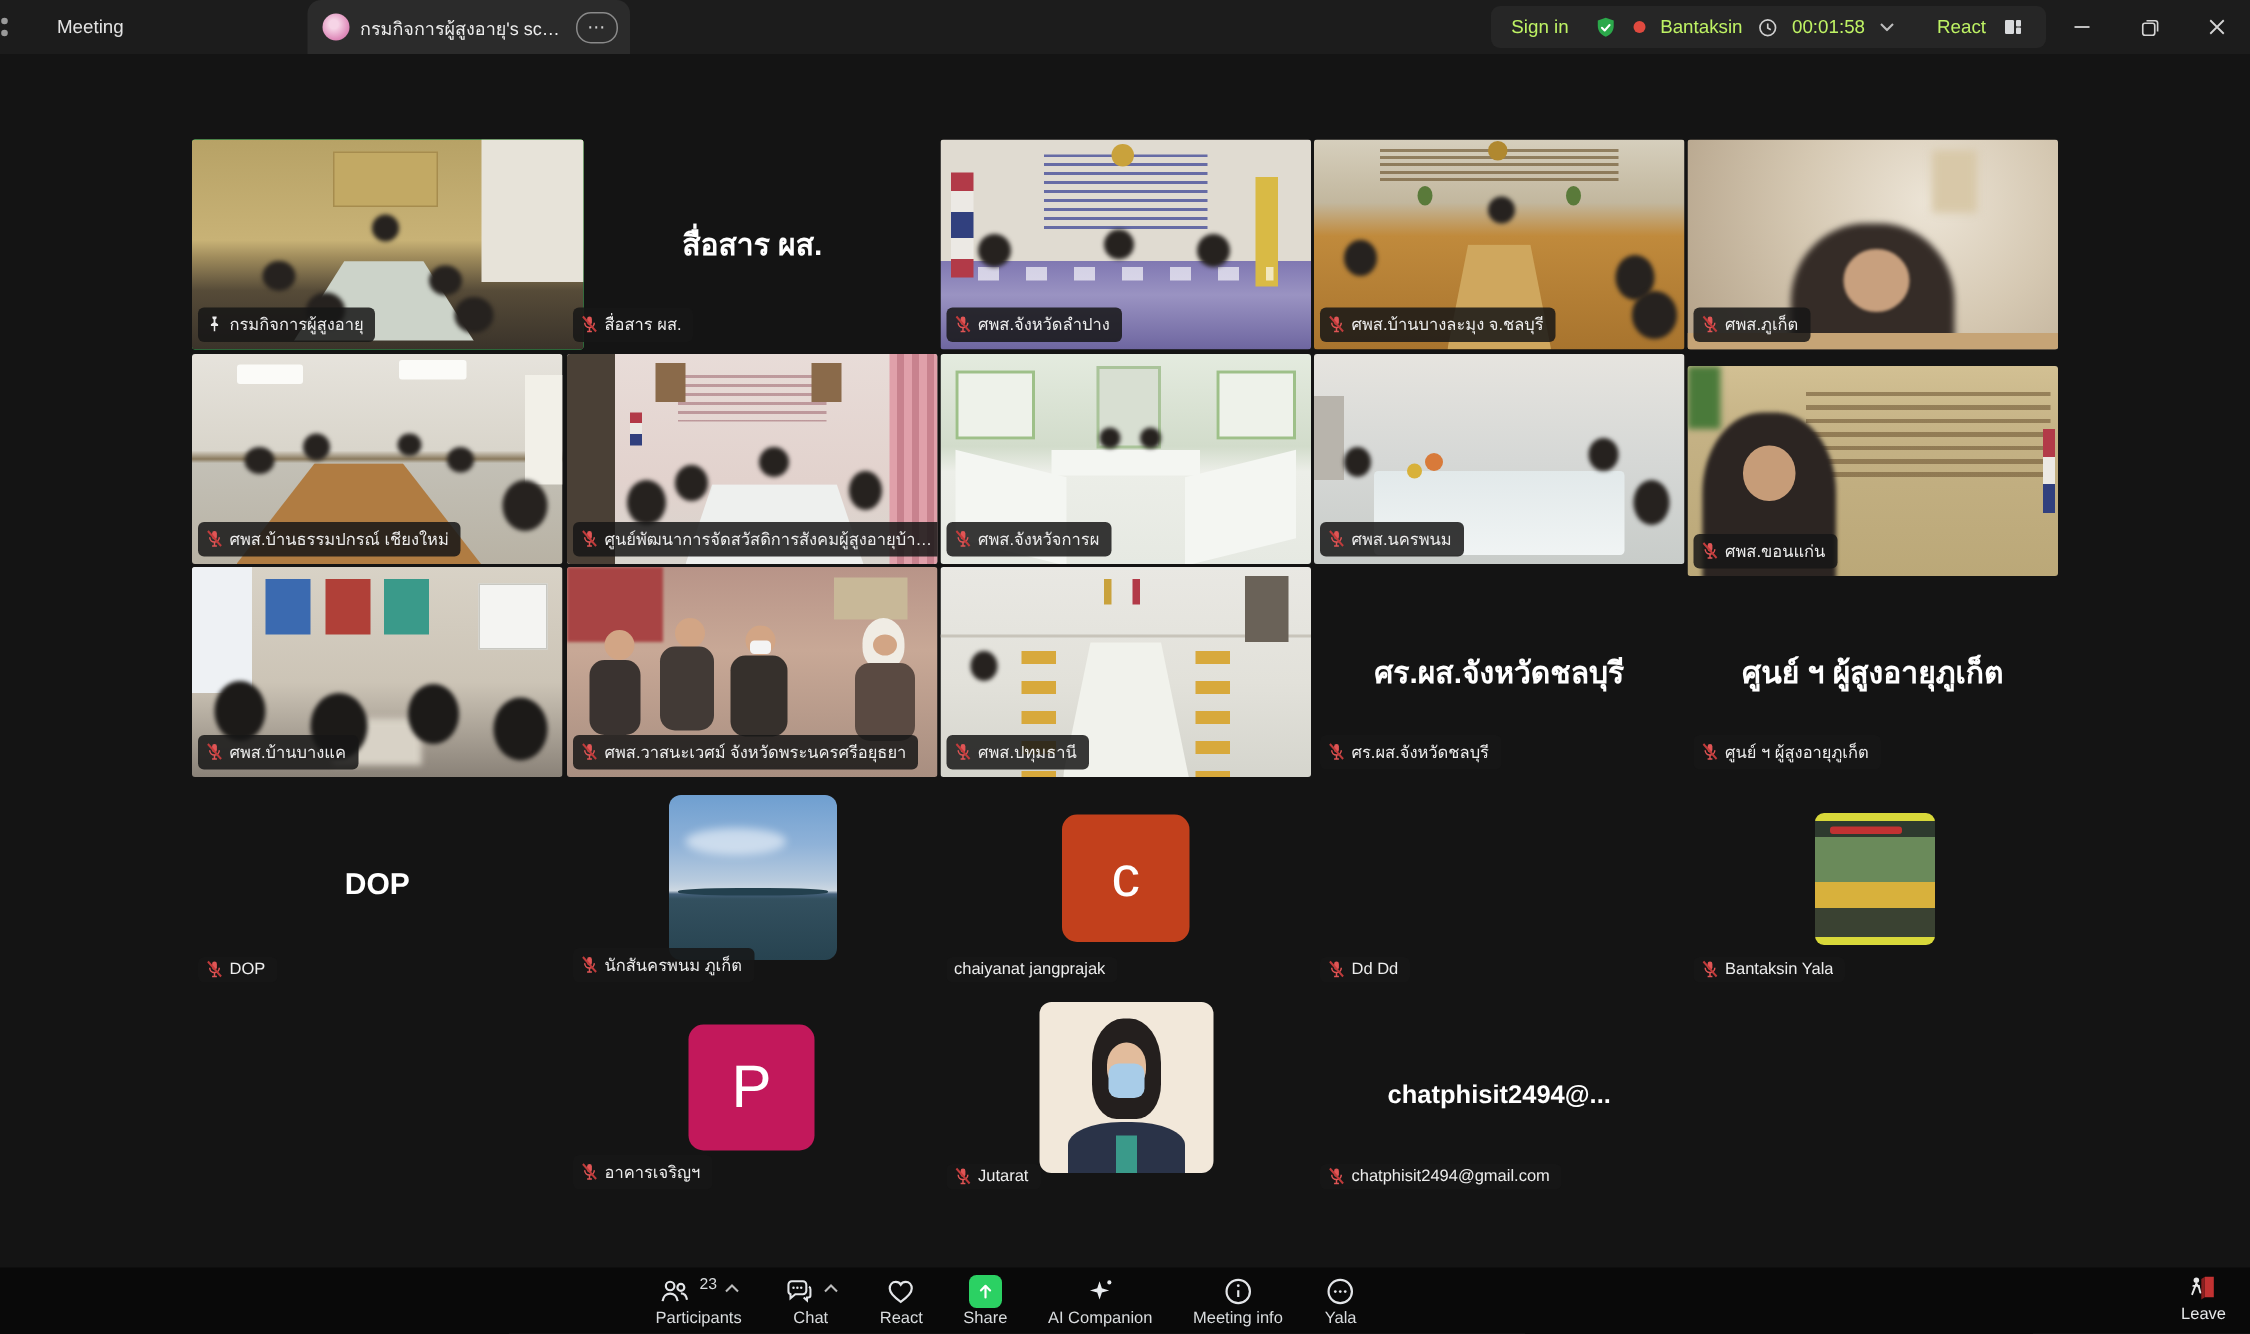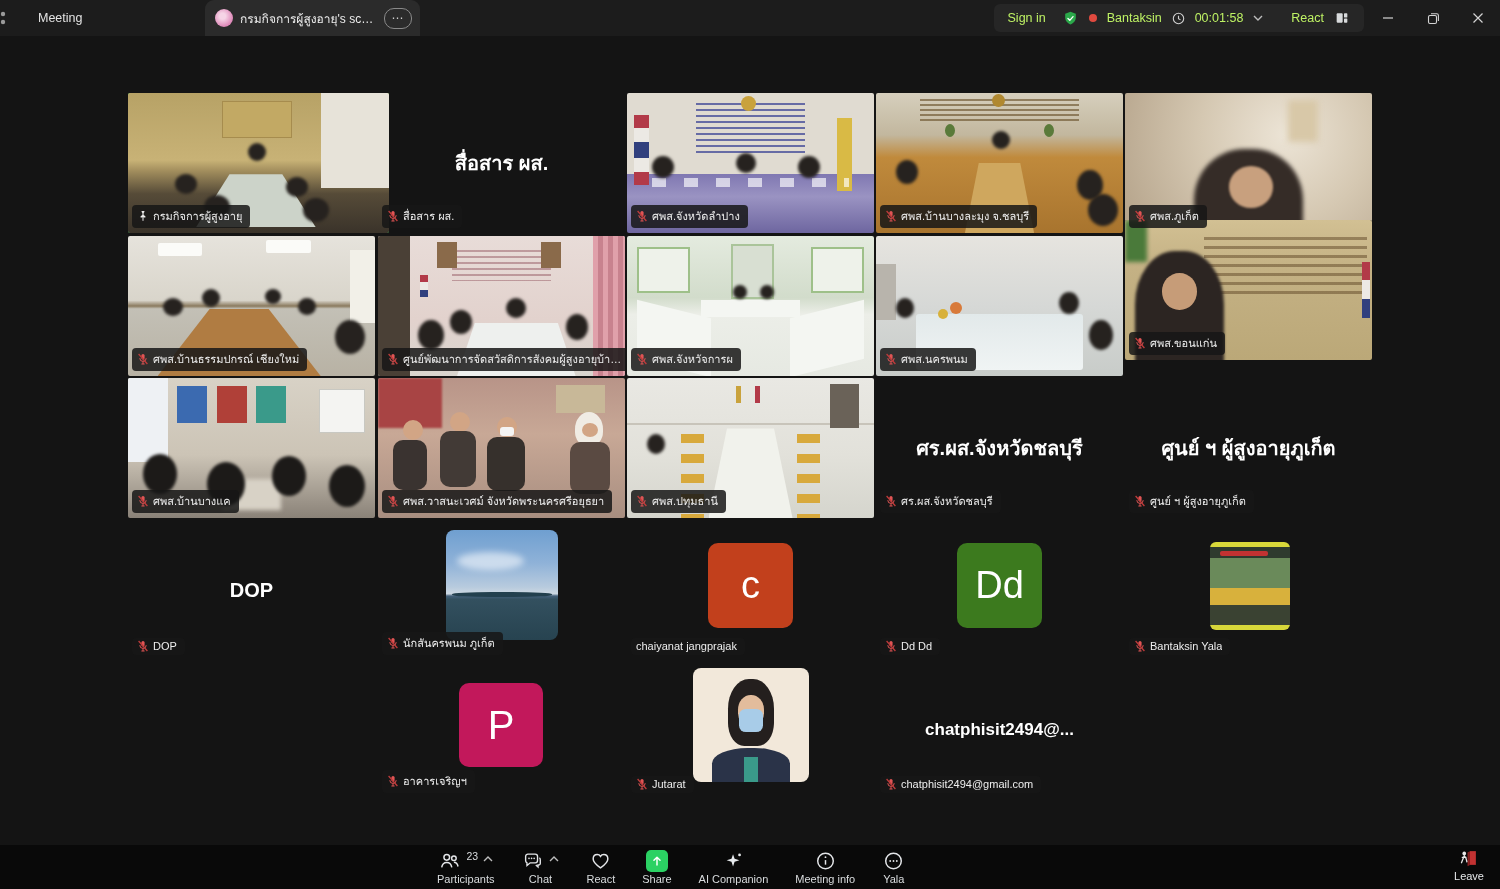--- a/index.html
+++ b/index.html
@@ -309,21 +309,21 @@
     <svg class="ic" viewBox="0 0 12 12">
         <rect x="4.4" y="1" width="3.2" height="5.6" rx="1.6" fill="#e05555"></rect>
         <path d="M2.8 5.2a3.2 3.2 0 006.4 0" fill="none" stroke="#e05555"></path>
         <path d="M6 8.4V11M4.4 11h3.2" stroke="#e05555"></path>
         <path d="M1.6 1l8.8 10" stroke="#c03b3b" stroke-width="1.3"></path>
       </svg>
     <span>ศพส.นครพนม</span>
   </div>
 </div>
 
-<div class="tile" style="left:1125px;top:220px">
+<div class="tile" style="left:1125px;top:244px">
   <div class="scene s9">
     <div class="p" style="left:32%;top:12%;right:2%;height:44%;background:repeating-linear-gradient(180deg,rgba(95,70,38,.5) 0 3px,transparent 3px 9px);"></div>
     <div class="p" style="left:0;top:0;width:9%;height:30%;background:#4a7a3a;filter:blur(2px);"></div>
     <div class="p" style="right:1%;top:30%;width:3%;height:40%;background:linear-gradient(180deg,#b23a48 0 33%,#ece9e4 33% 66%,#31407e 66% 100%);"></div>
     <div class="p" style="left:4%;top:22%;width:36%;height:85%;background:#2c2522;border-radius:45% 45% 0 0;filter:blur(1.5px);"></div>
     <div class="p" style="left:15%;top:38%;width:14%;height:26%;background:#c69c78;border-radius:50%;"></div>
   </div>
   <div class="pill">
     <svg class="ic" viewBox="0 0 12 12">
         <rect x="4.4" y="1" width="3.2" height="5.6" rx="1.6" fill="#e05555"></rect>
@@ -466,23 +466,20 @@
 <div class="tile flat" style="left:627px;top:520px">
   <div class="avatar av-orange" style="left:81px;top:23px;width:85px;height:85px;">
     <span>c</span>
   </div>
   <div class="pill">
     <span>chaiyanat jangprajak</span>
   </div>
 </div>
 
 <div class="tile flat" style="left:876px;top:520px">
-  <div class="avatar av-green" style="left:81px;top:23px;width:85px;height:85px;">
-    <span>Dd</span>
-  </div>
   <div class="pill">
     <svg class="ic" viewBox="0 0 12 12">
         <rect x="4.4" y="1" width="3.2" height="5.6" rx="1.6" fill="#e05555"></rect>
         <path d="M2.8 5.2a3.2 3.2 0 006.4 0" fill="none" stroke="#e05555"></path>
         <path d="M6 8.4V11M4.4 11h3.2" stroke="#e05555"></path>
         <path d="M1.6 1l8.8 10" stroke="#c03b3b" stroke-width="1.3"></path>
       </svg>
     <span>Dd Dd</span>
   </div>
 </div>

